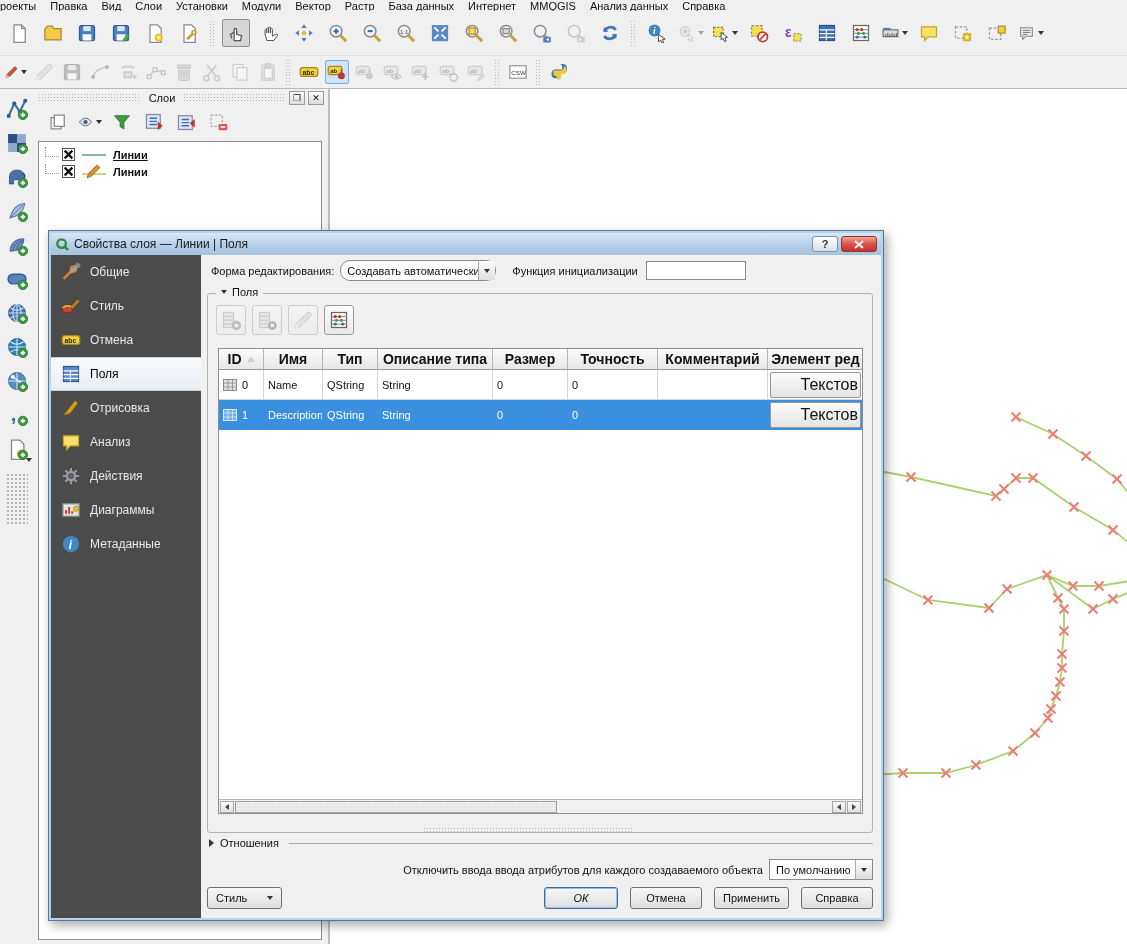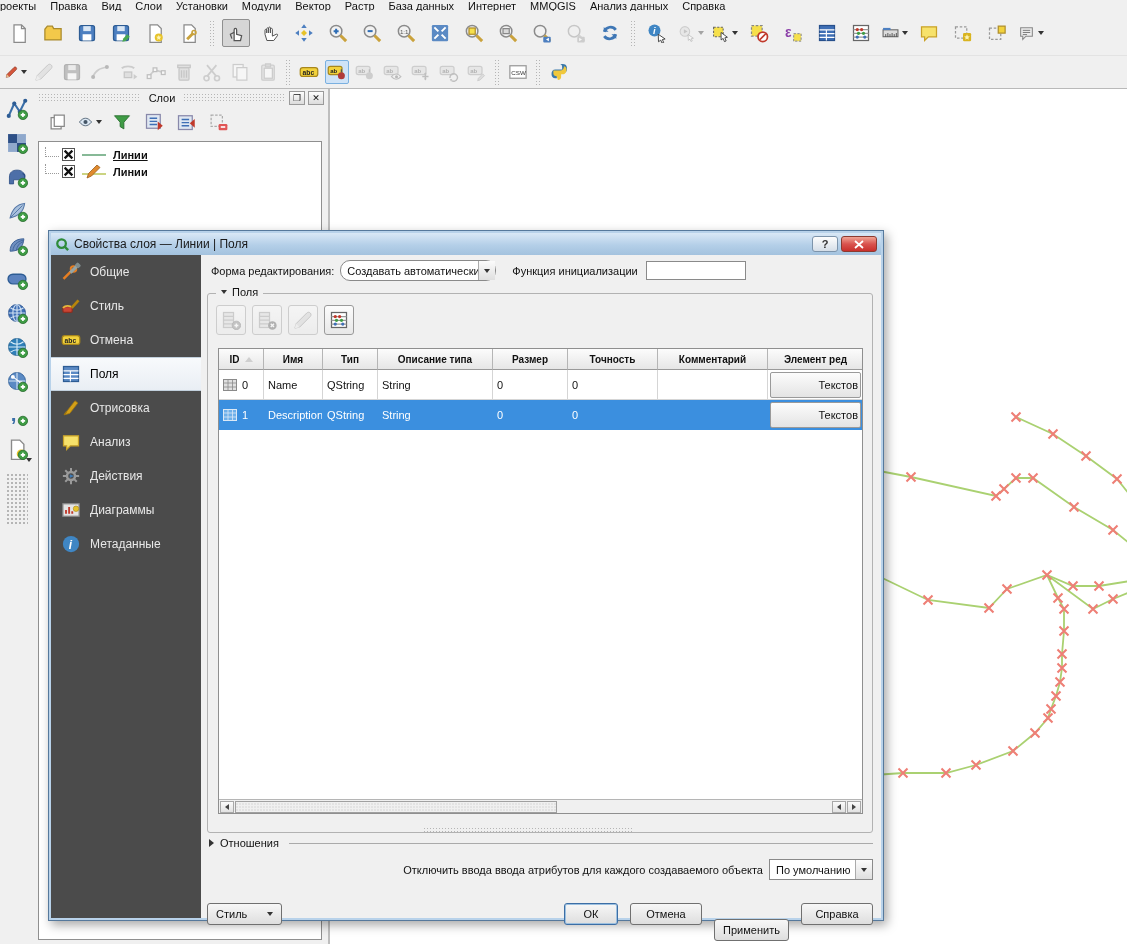--- a/index.html
+++ b/index.html
@@ -92,30 +92,30 @@
   .gb-title { position:absolute; top:-8px; left:8px; background:#f0f0f0; padding:0 5px; display:flex; align-items:center; gap:5px; font-size:11px; }
   .fld-buttons { position:absolute; left:8px; top:11px; display:flex; gap:6px; }
   .fld-btn { width:30px; height:30px; border:1px solid #9a9a9a; border-radius:3px; background:linear-gradient(#fcfcfc,#e8e8e8);
     display:flex; align-items:center; justify-content:center; }
   .fld-btn svg { width:20px; height:20px; }
   .fld-btn.disabled { opacity:.4; filter:grayscale(1); }
 
   .fld-table { position:absolute; left:10px; top:54px; width:645px; height:466px; background:#fff; border:1px solid #8f8f8f; overflow:hidden; }
   .thead { display:flex; height:21px; }
   .th { background:linear-gradient(#fcfcfc,#e6e6e6); border-right:1px solid #b5b5b5; border-bottom:1px solid #9a9a9a;
-    font-weight:bold; display:flex; align-items:center; justify-content:center; font-size:10px; flex:none; overflow:hidden; white-space:nowrap; }
+    font-weight:bold; display:flex; align-items:center; justify-content:center; font-size:14px; flex:none; overflow:hidden; white-space:nowrap; }
   .sort-tri { width:0; height:0; border-left:4px solid transparent; border-right:4px solid transparent; border-bottom:5px solid #cfcfcf; margin-left:5px; }
   .tr { display:flex; height:30px; }
   .td { border-right:1px solid #d5d5d5; border-bottom:1px solid #d5d5d5; display:flex; align-items:center;
     padding:0 4px; font-size:11px; flex:none; overflow:hidden; white-space:nowrap; }
   .tr.selected { background:#3b8fdf; color:#fff; }
   .tr.selected .td { border-color:#3b8fdf; }
   .td.widget-cell { padding:2px; }
   .widget-btn { width:100%; height:26px; border:1px solid #9a9a9a; border-radius:2px; background:linear-gradient(#fcfcfc,#e4e4e4);
-    color:#111; font-size:11px; display:flex; align-items:center; justify-content:flex-end; padding-right:2px; overflow:hidden; white-space:nowrap; }
+    color:#111; font-size:16px; display:flex; align-items:center; justify-content:flex-end; padding-right:2px; overflow:hidden; white-space:nowrap; }
   .id-ico { width:14px; height:12px; margin-right:5px; flex:none; }
 
   .hscroll { position:absolute; left:0; right:0; bottom:0; height:14px; background:#f0f0f0; border-top:1px solid #b5b5b5; }
   .sb-btn { position:absolute; top:1px; width:14px; height:12px; border:1px solid #a8a8a8; background:linear-gradient(#fbfbfb,#e2e2e2);
     display:flex; align-items:center; justify-content:center; }
   .sb-thumb { position:absolute; left:16px; top:1px; width:322px; height:12px; border:1px solid #a0a0a0;
     background:linear-gradient(#fdfdfd,#e6e6e6);
     background-image:radial-gradient(#bdbdbd .8px,transparent .9px); background-size:3px 3px; background-position:center; }
   .tri-l { width:0; height:0; border-top:3.5px solid transparent; border-bottom:3.5px solid transparent; border-right:4px solid #444; }
   .tri-r { width:0; height:0; border-top:3.5px solid transparent; border-bottom:3.5px solid transparent; border-left:4px solid #444; }
@@ -990,22 +990,22 @@
               </span>
           </div>
         </div>
 
         <div class="btn-row">
           <div class="btn style-btn">
             <span>Стиль</span>
             <span class="tri-dn"></span>
           </div>
           <div class="spacer"></div>
-          <div class="btn default" style="width:54px;">ОК</div>
+          <div class="btn default" style="width:74px;font-style:italic;">ОК</div>
           <div class="btn" style="width:72px;">Отмена</div>
-          <div class="btn" style="width:75px;margin-top:32px;">Применить</div>
+          <div class="btn" style="width:75px;">Применить</div>
           <div class="btn" style="width:72px;">Справка</div>
         </div>
 
       </div>
     </div>
   </div>
 </div>
 
 </body></html>

